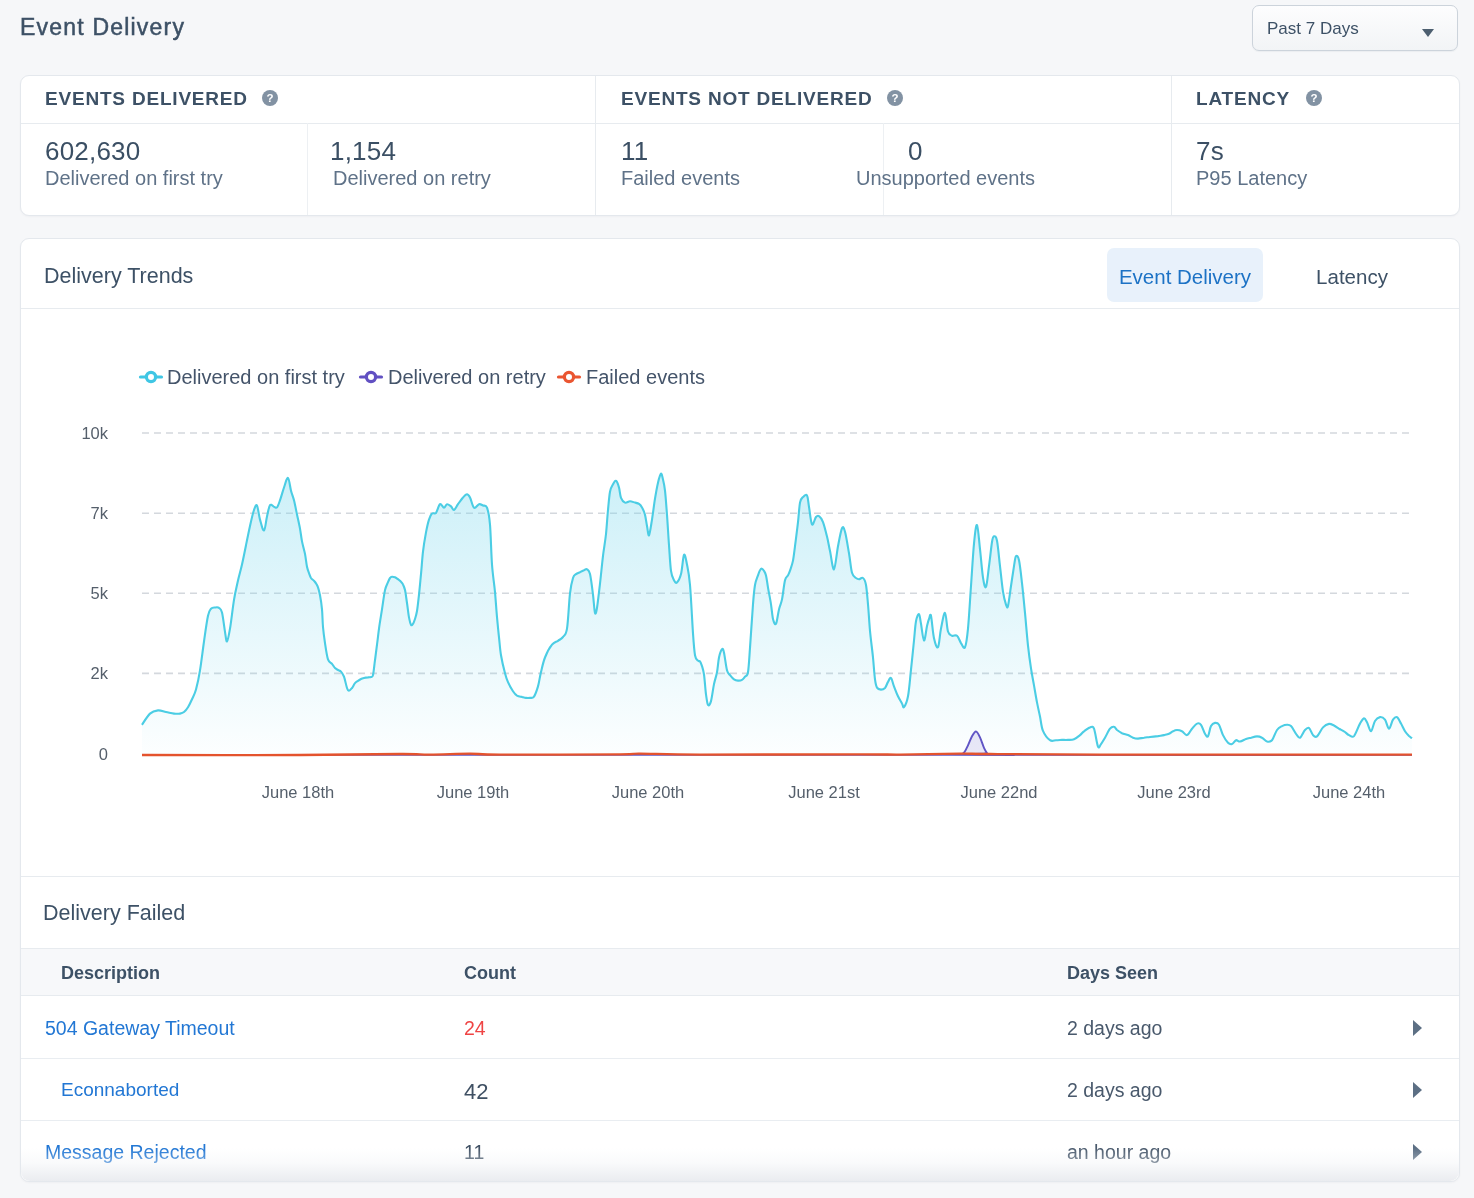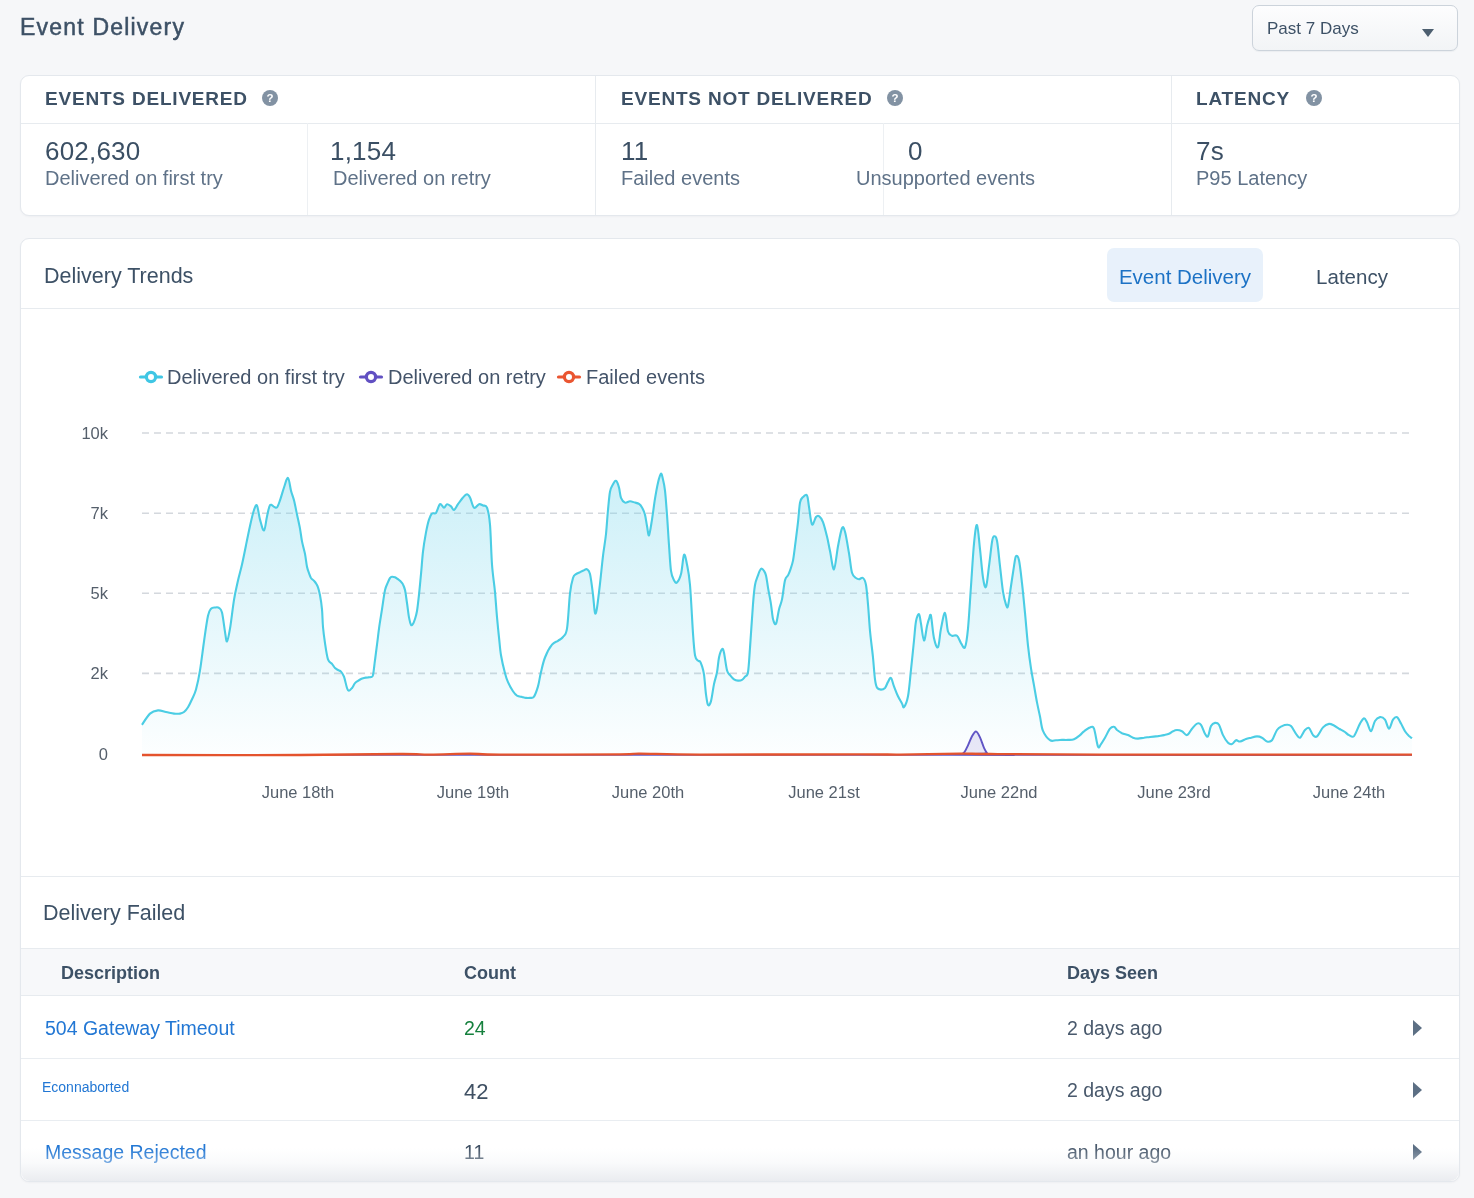--- a/index.html
+++ b/index.html
@@ -95,26 +95,26 @@
 
 <div class="hline" style="left:21px;top:876px;width:1438px;"></div>
 <div class="abs slate" style="left:43px;top:901px;font-size:21.5px;font-weight:500;">Delivery Failed</div>
 
 <div class="abs" style="left:21px;top:948px;width:1438px;height:48px;background:#f7f8fa;border-top:1px solid #e7ebef;border-bottom:1px solid #e7ebef;"></div>
 <div class="abs" style="left:45px;top:963px;font-size:18px;font-weight:600;color:#3d5166;margin-left:16px;">Description</div>
 <div class="abs" style="left:464px;top:963px;font-size:18px;font-weight:600;color:#3d5166;">Count</div>
 <div class="abs" style="left:1067px;top:963px;font-size:18px;font-weight:600;color:#3d5166;">Days Seen</div>
 
 <div class="abs" style="left:45px;top:1017px;font-size:19.5px;"><span class="lnk">504 Gateway Timeout</span></div>
-<div class="abs" style="left:464px;top:1017px;font-size:19.5px;color:#15803d;">24</div>
+<div class="abs" style="left:464px;top:1017px;font-size:19.5px;color:#ef4444;">24</div>
 <div class="abs" style="left:1067px;top:1017px;font-size:19.5px;color:#49596c;">2 days ago</div>
 <div class="abs" style="left:1413px;top:1020px;width:0;height:0;border-top:8px solid transparent;border-bottom:8px solid transparent;border-left:9px solid #5c6f84;"></div>
 <div class="hline" style="left:21px;top:1058px;width:1438px;background:#e9edf1;"></div>
 
-<div class="abs" style="left:42px;top:1079px;font-size:14px;"><span class="lnk">Econnaborted</span></div>
+<div class="abs" style="left:61px;top:1079px;font-size:19px;"><span class="lnk">Econnaborted</span></div>
 <div class="abs" style="left:464px;top:1079px;font-size:22px;color:#3f5063;">42</div>
 <div class="abs" style="left:1067px;top:1079px;font-size:19.5px;color:#49596c;">2 days ago</div>
 <div class="abs" style="left:1413px;top:1082px;width:0;height:0;border-top:8px solid transparent;border-bottom:8px solid transparent;border-left:9px solid #5c6f84;"></div>
 <div class="hline" style="left:21px;top:1120px;width:1438px;background:#e9edf1;"></div>
 
 <div class="abs" style="left:45px;top:1141px;font-size:19.5px;"><span class="lnk">Message Rejected</span></div>
 <div class="abs" style="left:464px;top:1141px;font-size:19.5px;color:#3f5063;">11</div>
 <div class="abs" style="left:1067px;top:1141px;font-size:19.5px;color:#49596c;">an hour ago</div>
 <div class="abs" style="left:1413px;top:1144px;width:0;height:0;border-top:8px solid transparent;border-bottom:8px solid transparent;border-left:9px solid #5c6f84;"></div>
 

